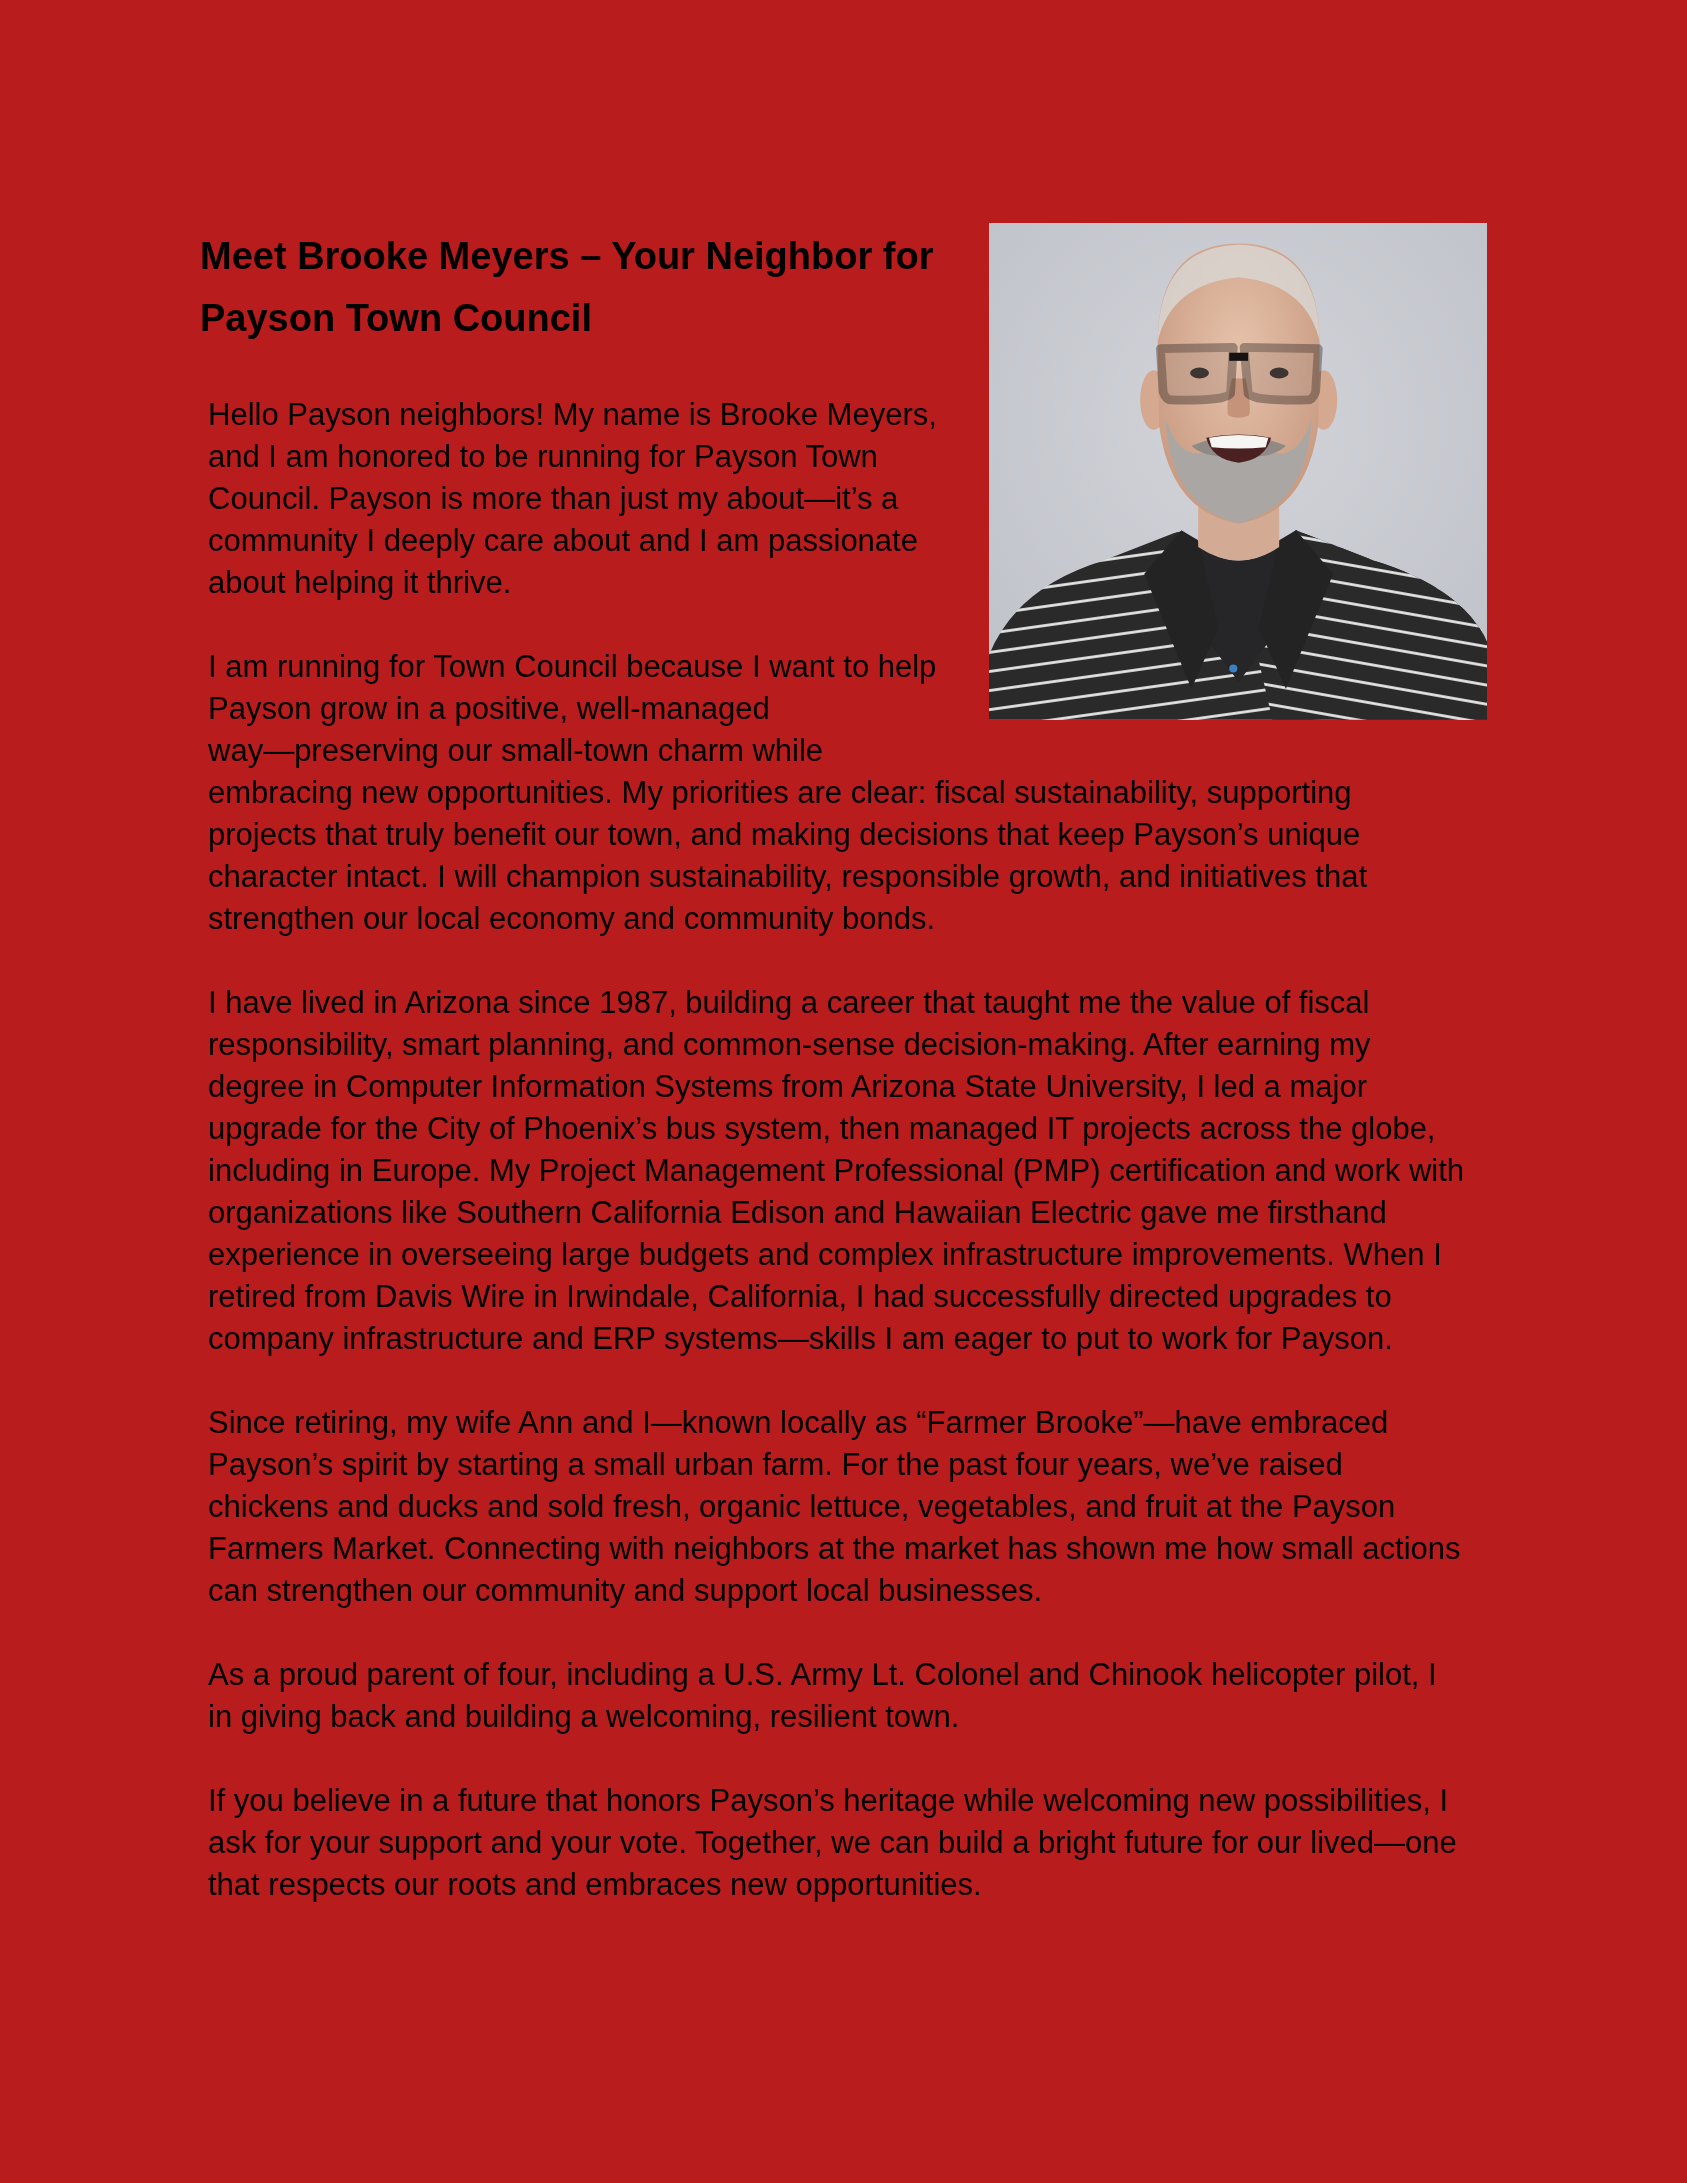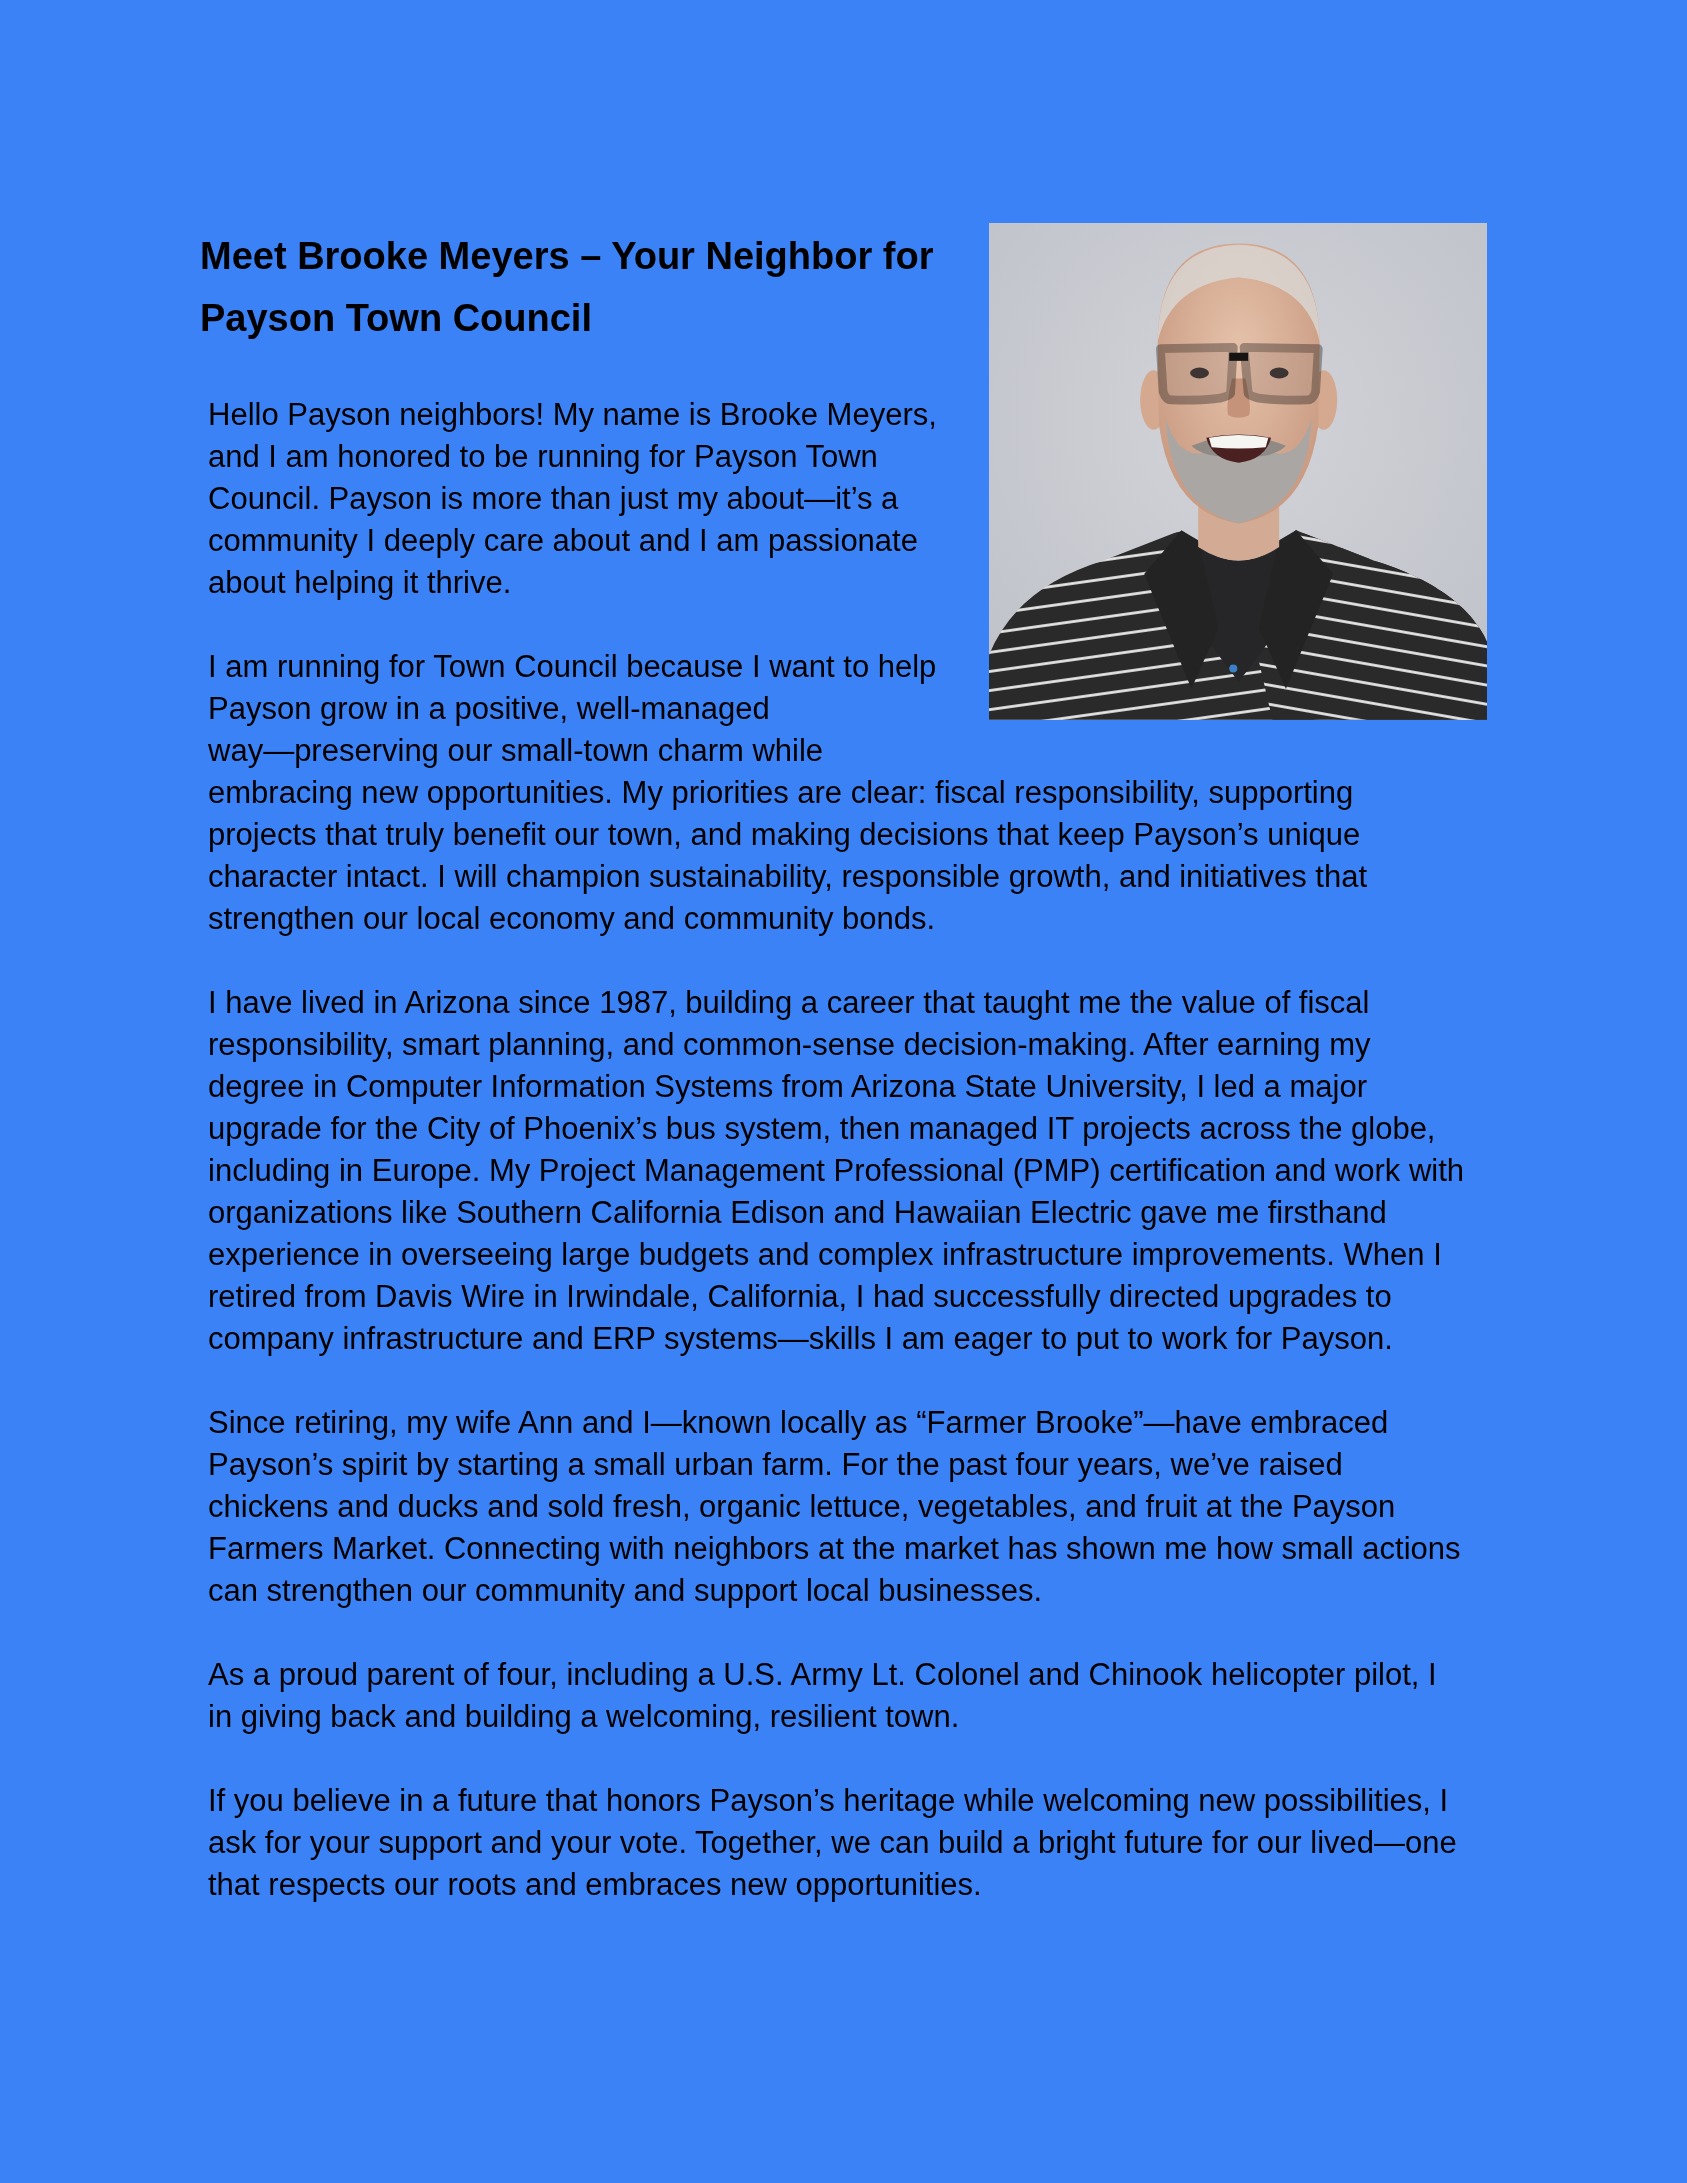--- a/index.html
+++ b/index.html
@@ -12,21 +12,21 @@
       height: 2183px;
       position: relative;
       overflow: hidden;
       color: #000000;
       font-family: "Liberation Sans", "DejaVu Sans", sans-serif;
     }
     .page {
       position: absolute;
       left: 0; top: 0;
       width: 1687px; height: 2183px;
-      background: #3b82f6;
+      background: #b91c1c;
     }
     .heading {
       position: absolute;
       left: 200px;
       top: 225px;
       margin: 0;
       font-family: "Liberation Sans", sans-serif;
       font-weight: bold;
       font-size: 38px;
       line-height: 62px;
@@ -135,21 +135,21 @@
       <span class="ln">Hello Payson neighbors! My name is Brooke Meyers,</span>
       <span class="ln">and I am honored to be running for Payson Town</span>
       <span class="ln">Council. Payson is more than just my about—it’s a</span>
       <span class="ln">community I deeply care about and I am passionate</span>
       <span class="ln">about helping it thrive.</span>
     </p>
     <p class="para">
       <span class="ln">I am running for Town Council because I want to help</span>
       <span class="ln">Payson grow in a positive, well-managed</span>
       <span class="ln">way—preserving our small-town charm while</span>
-      <span class="ln">embracing new opportunities. My priorities are clear: fiscal responsibility, supporting</span>
+      <span class="ln">embracing new opportunities. My priorities are clear: fiscal sustainability, supporting</span>
       <span class="ln">projects that truly benefit our town, and making decisions that keep Payson’s unique</span>
       <span class="ln">character intact. I will champion sustainability, responsible growth, and initiatives that</span>
       <span class="ln">strengthen our local economy and community bonds.</span>
     </p>
     <p class="para">
       <span class="ln">I have lived in Arizona since 1987, building a career that taught me the value of fiscal</span>
       <span class="ln">responsibility, smart planning, and common-sense decision-making. After earning my</span>
       <span class="ln">degree in Computer Information Systems from Arizona State University, I led a major</span>
       <span class="ln">upgrade for the City of Phoenix’s bus system, then managed IT projects across the globe,</span>
       <span class="ln">including in Europe. My Project Management Professional (PMP) certification and work with</span>

